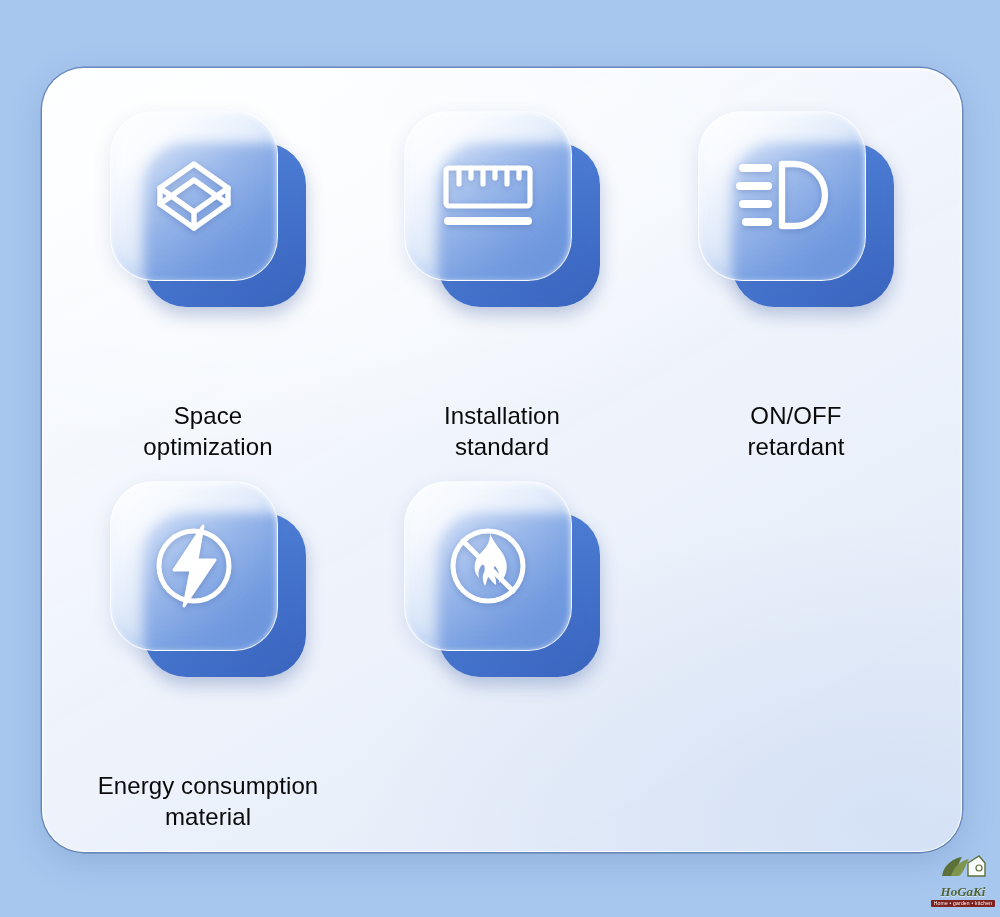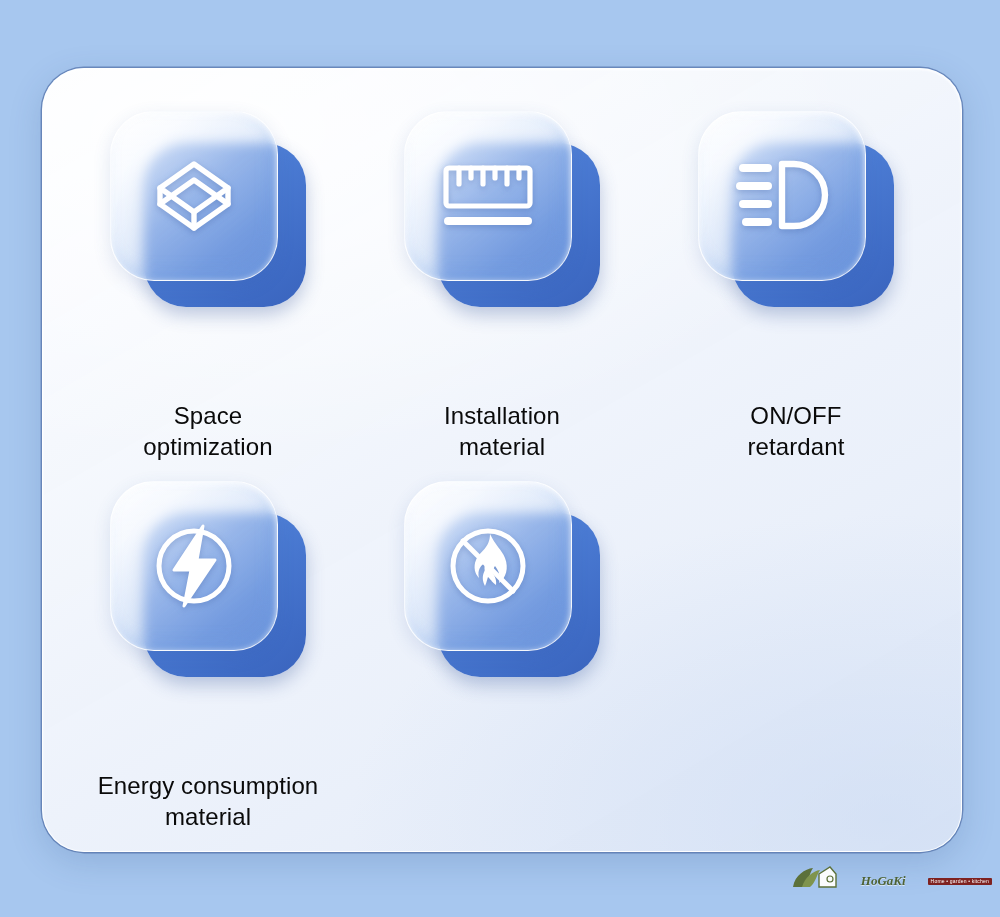--- a/index.html
+++ b/index.html
@@ -131,25 +131,24 @@
   }
 
   
   #watermark {
     position: absolute;
     right: 8px;
     bottom: 10px;
     width: 58px;
     height: 54px;
     display: flex;
-    flex-direction: row;
+    flex-direction: column;
     align-items: center;
     justify-content: flex-end;
     opacity: 0.96;
-    gap: 22px;
   }
   #watermark .wm-mark { display:block; }
   #watermark .wm-name {
     font-family: "Liberation Serif", serif;
     font-style: italic;
     font-weight: bold;
     font-size: 13px;
     color: #4a5f2e;
     line-height: 1;
     margin-top: 1px;
@@ -205,21 +204,21 @@
               <path d="M45 16 L45 32"></path>
               <path d="M57 16 L57 26"></path>
               <path d="M69 16 L69 32"></path>
               <path d="M81 16 L81 26"></path>
               <path d="M10 69 L90 69" stroke-width="8"></path>
             </svg>
           </span>
         </div>
       </div>
       <div class="feature-label">Installation
-material</div>
+standard</div>
     </div>
 
     <div class="feature-cell">
       <div class="tile">
         <div class="tile-back"></div>
         <div class="tile-front">
           <span>
             <svg width="100" height="86" viewBox="0 0 100 86" fill="none" stroke="#ffffff" stroke-linecap="round" stroke-linejoin="round">
               <path d="M11 15 L36 15" stroke-width="8"></path>
               <path d="M8 33 L36 33" stroke-width="8"></path>

